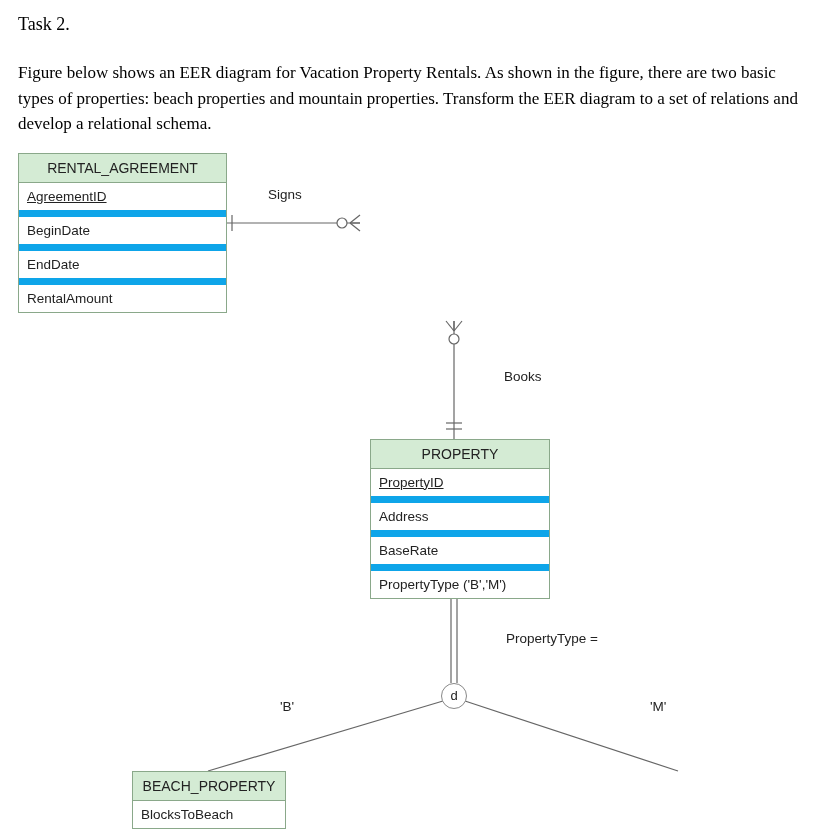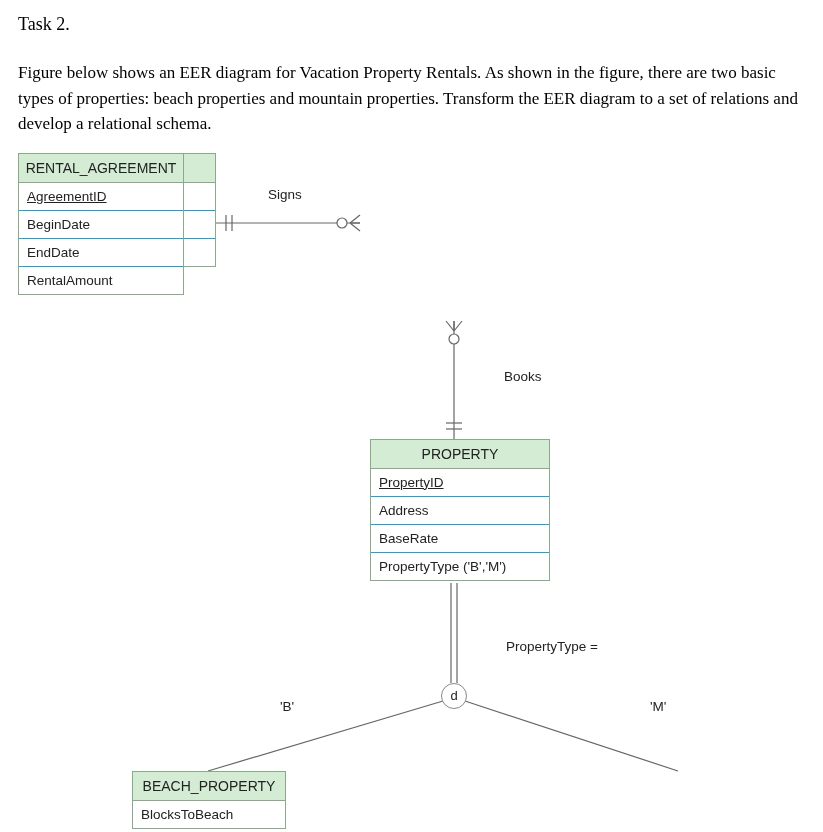--- a/index.html
+++ b/index.html
@@ -35,21 +35,21 @@
   }
   .entity .header {
     background: #d4ebd4;
     border-bottom: 1px solid #8aa88a;
     text-align: center;
     padding: 6px 4px;
     font-size: 14px;
   }
   .entity .attr {
     padding: 6px 8px;
-    border-bottom: 1px solid #0ea5e9;
+    border-bottom: 7px solid #0ea5e9;
     font-size: 13.5px;
   }
   .entity .attr:last-child { border-bottom: none; }
   .entity .pk { text-decoration: underline; }
   svg.overlay {
     position: absolute;
     left: 0; top: 0;
     width: 790px; height: 690px;
     pointer-events: none;
   }
@@ -106,21 +106,21 @@
     <line x1="447" y1="548" x2="660" y2="618" stroke="#666" stroke-width="1.2"></line>
   </svg>
 
   <div class="entity" style="left:0; top:0; width:198px;">
     <div class="header">RENTER</div>
     <div class="attr pk">RenterID</div>
     <div class="attr">Name</div>
     <div class="attr">Address</div>
   </div>
 
-  <div class="entity" style="left:342; top:0; width:166px;">
+  <div class="entity" style="left:342; top:0; width:209px;">
     <div class="header">RENTAL_AGREEMENT</div>
     <div class="attr pk">AgreementID</div>
     <div class="attr">BeginDate</div>
     <div class="attr">EndDate</div>
     <div class="attr">RentalAmount</div>
   </div>
 
   <div class="entity" style="left:352px; top:286px; width:180px;">
     <div class="header">PROPERTY</div>
     <div class="attr pk">PropertyID</div>
@@ -132,17 +132,17 @@
   <div class="entity" style="left:114px; top:618px; width:154px;">
     <div class="header">BEACH_PROPERTY</div>
     <div class="attr">BlocksToBeach</div>
   </div>
 
 
   <div class="d-circle" style="left:423px; top:530px;">d</div>
 
   <div class="label" style="left:250px; top:34px;">Signs</div>
   <div class="label" style="left:486px; top:216px;text-align:center;">Books</div>
-  <div class="label" style="left:488px; top:478px;margin-top:8px;">PropertyType =</div>
+  <div class="label" style="left:488px; top:478px;">PropertyType =</div>
   <div class="label" style="left:262px; top:546px;">'B'</div>
   <div class="label" style="left:632px; top:546px;">'M'</div>
 
 </div>
 
 </body></html>

